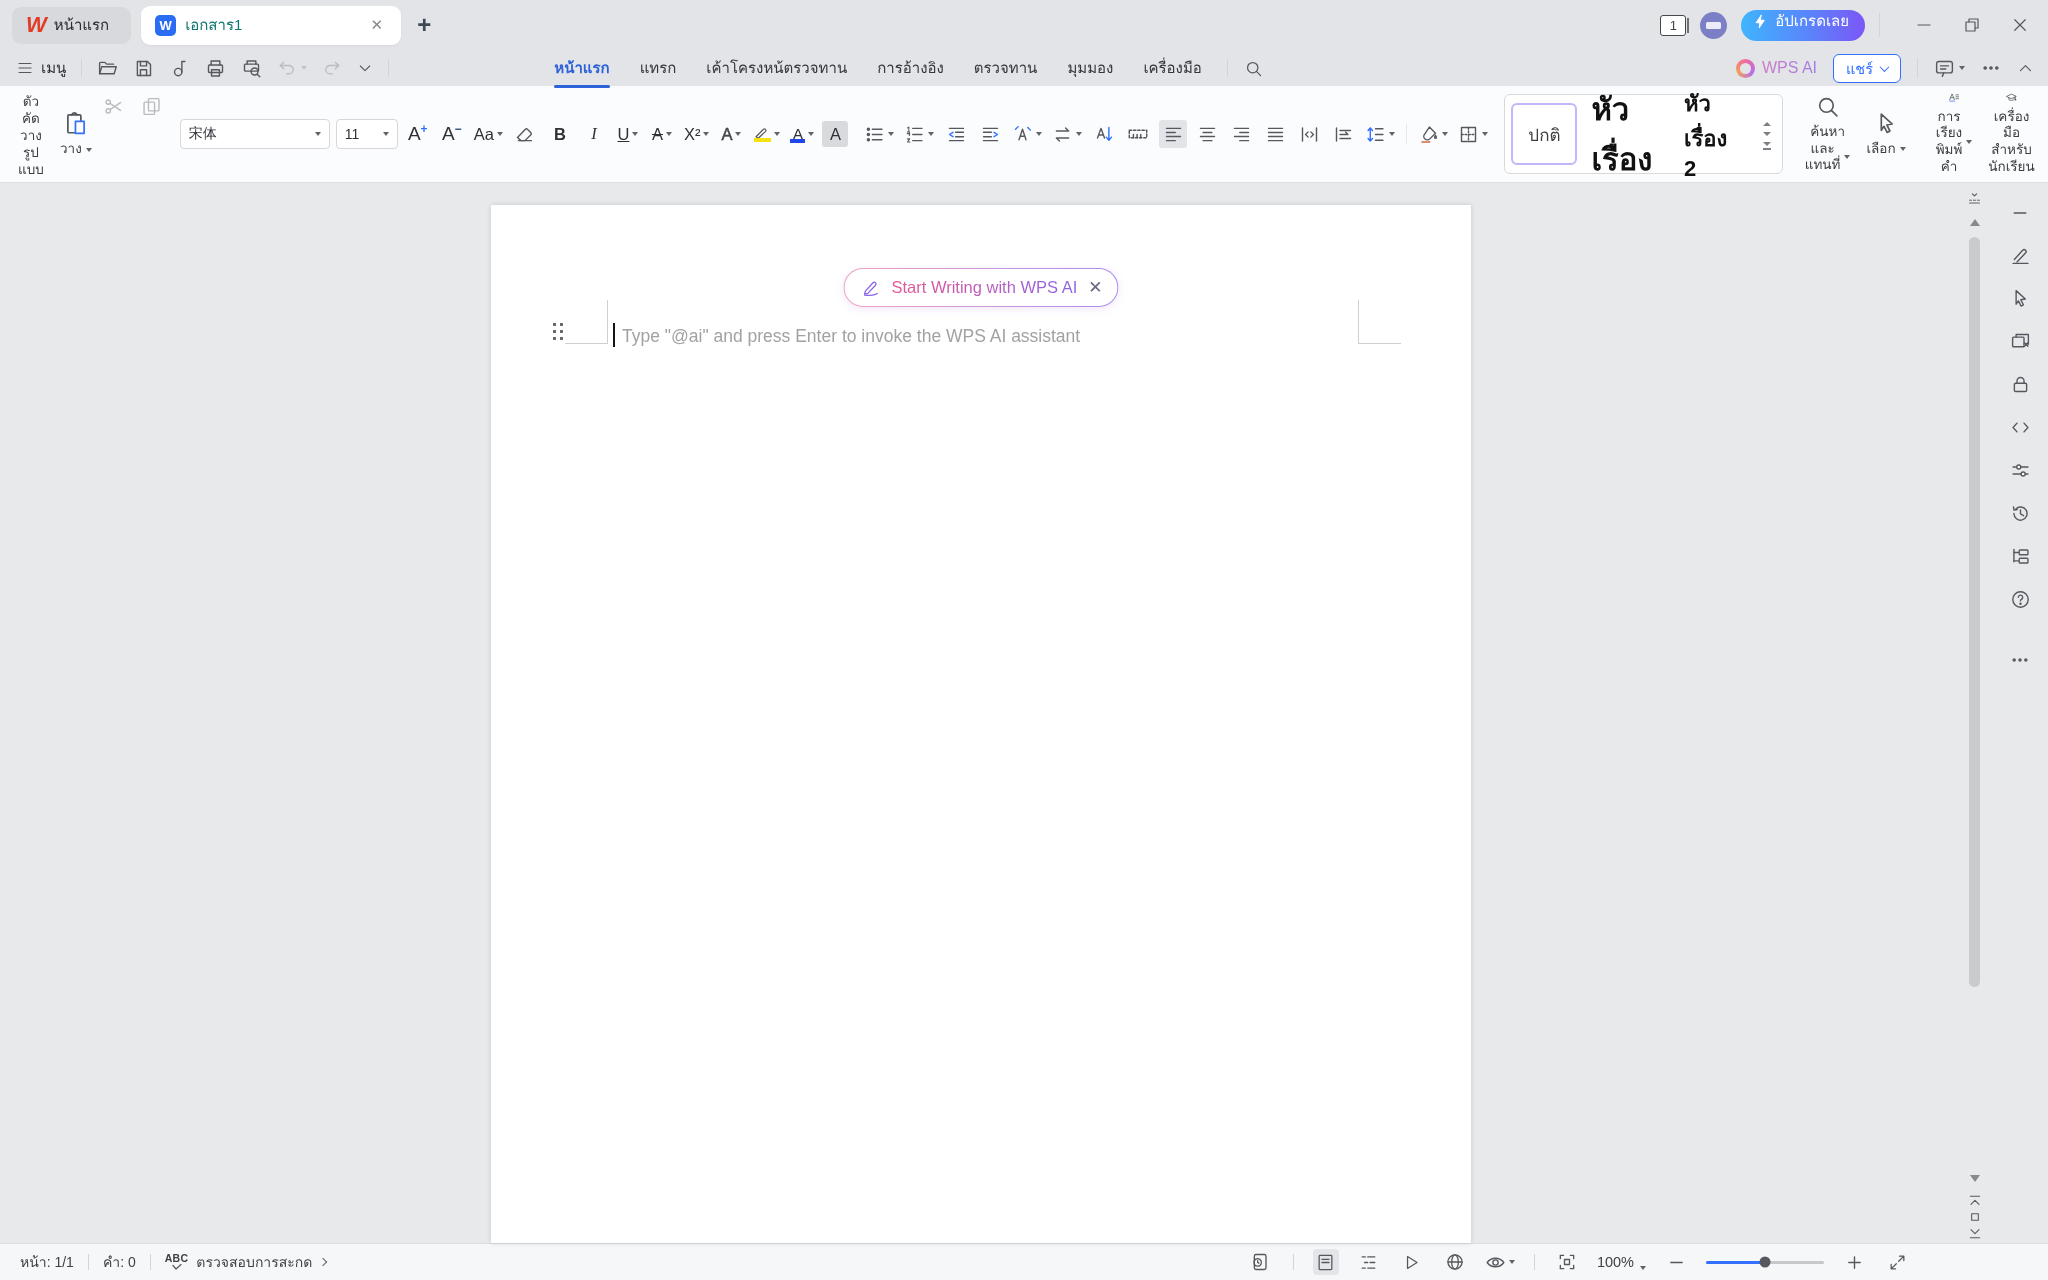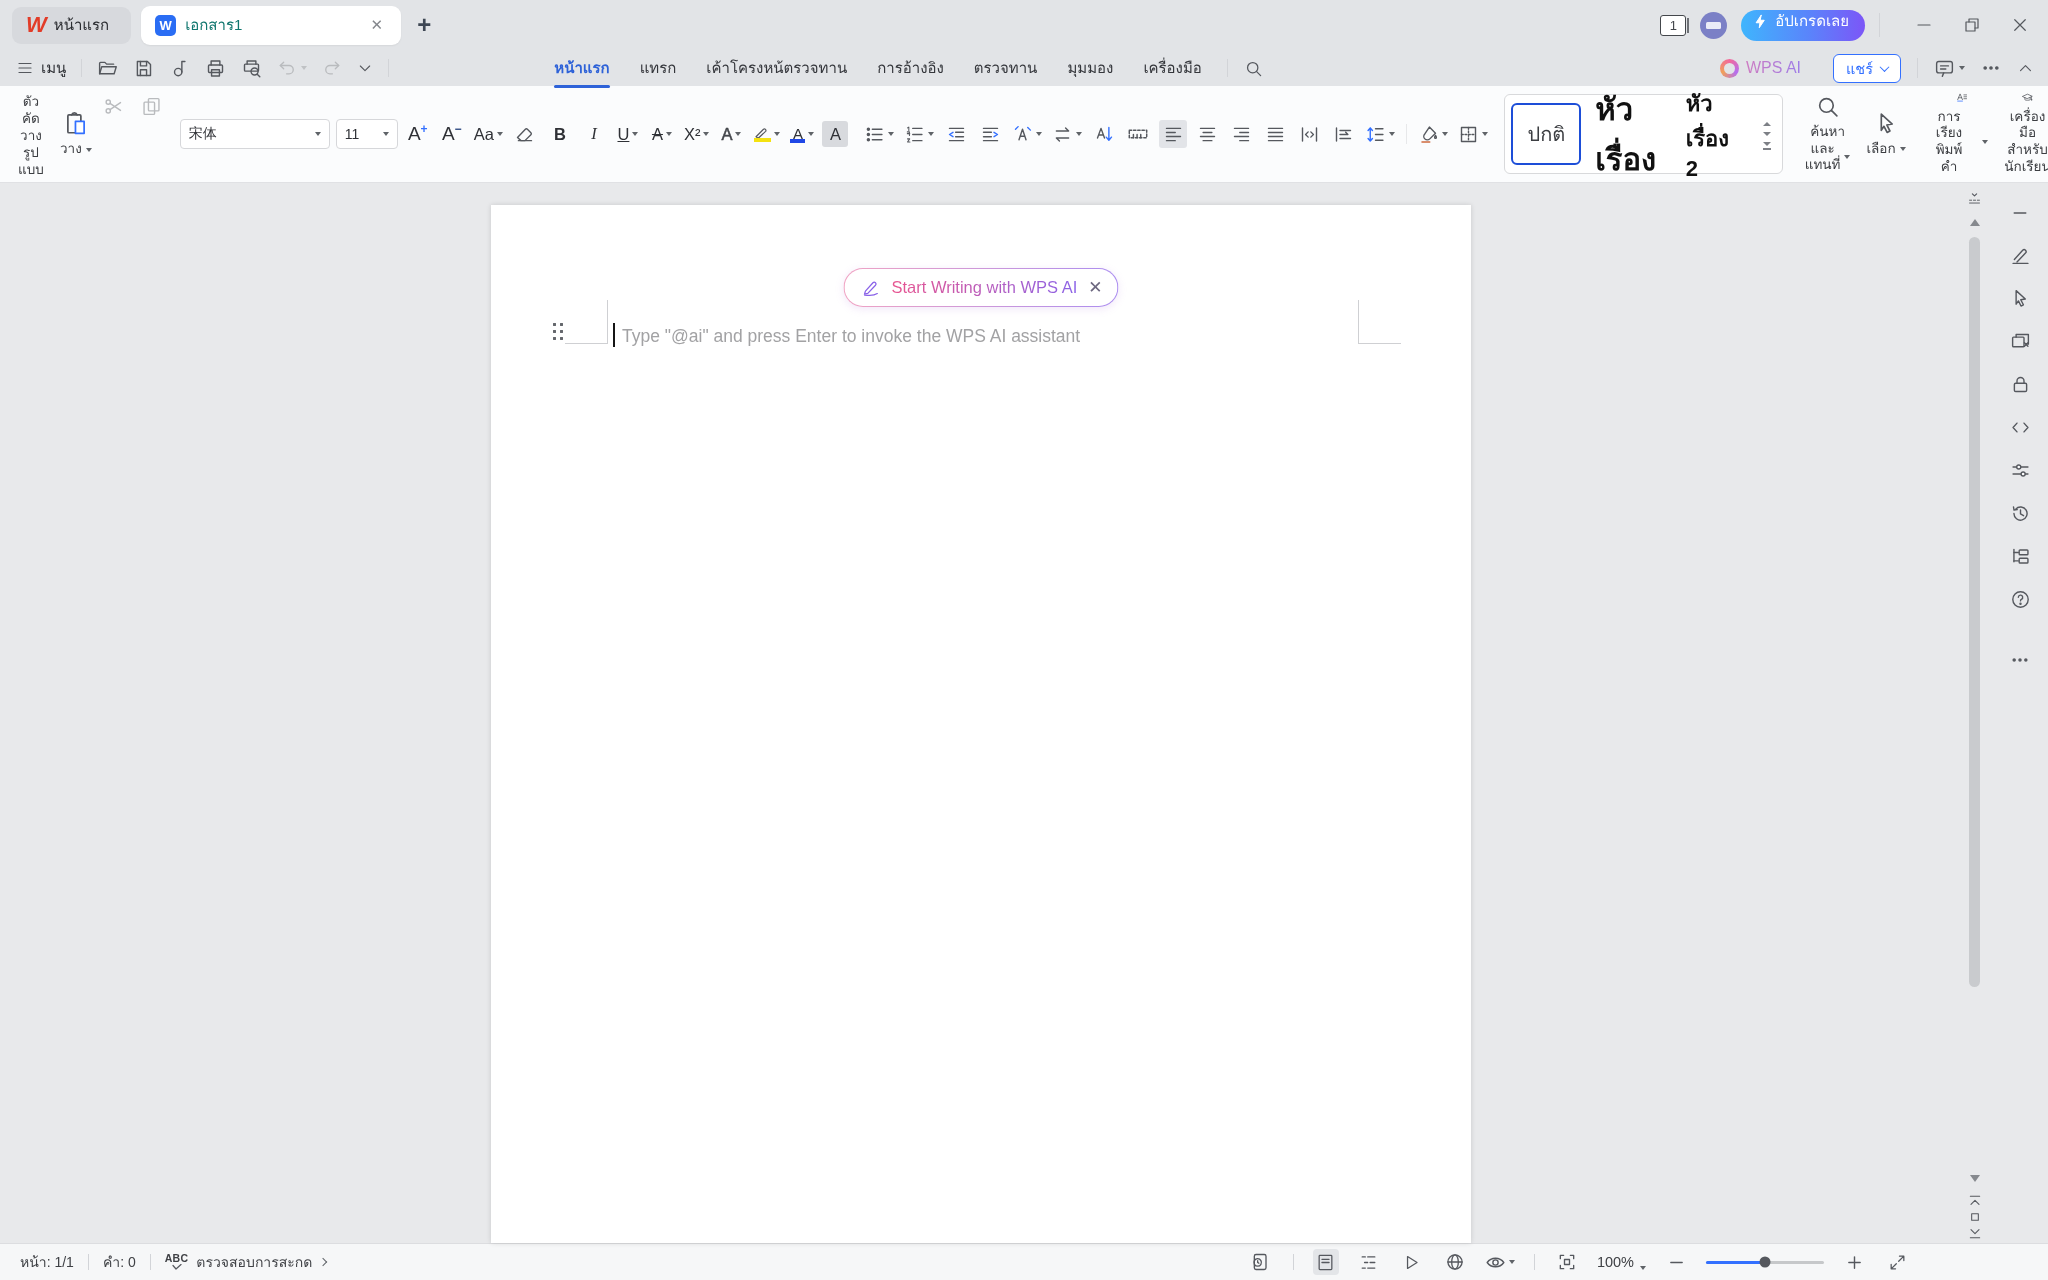--- a/index.html
+++ b/index.html
@@ -39,42 +39,42 @@
   .menu-hamb { display:flex; align-items:center; gap:7px; font-size:15px; color:#2f3136; }
   .menutabs { display:flex; align-items:center; margin-left:150px; }
   .mtab { font-size:15px; color:#34363b; padding:6px 15px; position:relative; }
   .mtab.active { color:#2e62d8; font-weight:bold; }
   .mtab.active:after { content:""; position:absolute; left:15px; right:15px; bottom:-2px; height:3px; border-radius:2px; background:#2e62d8; }
   .mb-right { margin-left:auto; display:flex; align-items:center; gap:16px; }
   .wpsai { display:flex; align-items:center; gap:7px; font-size:16px;
     background:linear-gradient(90deg,#e47ab0,#9d7ce8); -webkit-background-clip:text; background-clip:text; color:transparent; }
   .aiface { width:19px; height:19px; border-radius:50%; background:conic-gradient(#f2699c,#b46ef0,#f0a05a,#f2699c); position:relative; }
   .aiface:before { content:""; position:absolute; inset:4px; background:#e2e4e7; border-radius:50%; }
-  .sharebtn { height:29px; border:1.3px solid #3370ff; color:#3370ff; border-radius:6px; background:#fff; display:flex; align-items:center; gap:8px; padding:0 12px; font-size:14.5px;margin-left:16px; }
+  .sharebtn { height:29px; border:1.3px solid #3370ff; color:#3370ff; border-radius:6px; background:#fff; display:flex; align-items:center; gap:8px; padding:0 12px; font-size:14.5px; }
   .sharebtn .vchev { width:7px; height:7px; border-right:1.6px solid #3370ff; border-bottom:1.6px solid #3370ff; transform:rotate(45deg) translate(-1px,-1px); }
 
   
   .ribbon { height:97px; background:#fbfcfd; border-bottom:1px solid #e0e1e4; display:flex; align-items:stretch; padding:6px 10px; }
   .ribbon .vdiv { background:#e7e8ea; margin:8px 7px; }
   .bigbtn { display:flex; flex-direction:column; align-items:center; justify-content:center; gap:5px; padding:0 8px; font-size:13.5px; color:#3c3e42; text-align:center; line-height:1.25; }
   .ribcol { display:flex; flex-direction:row; justify-content:center; gap:7px; }
   .ribrow { display:flex; align-items:center; gap:6px; }
   .sbtn { height:28px; min-width:28px; display:flex; align-items:center; justify-content:center; gap:3px; border-radius:3px; padding:0 2px; }
   .sbtn.on { background:#e2e4e8; }
   .combo { height:30px; background:#fff; border:1px solid #d6d7da; border-radius:4px; display:flex; align-items:center; padding:0 8px; gap:8px; font-size:14px; color:#2f3136; }
   .glyph { font-size:16.5px; color:#2f3136; }
   .blueplus { color:#3370ff; font-size:12px; font-weight:bold; vertical-align:super; }
   .navminus { color:#28457e; font-size:12px; font-weight:bold; vertical-align:super; }
   .ubar { text-decoration:underline; }
   .hl-bar { display:block; width:17px; height:4px; background:#f4e211; margin-top:-2px; }
   .fc-bar { display:block; width:15px; height:4px; background:#1f47e6; margin-top:-2px; }
   .shade-a { background:#d8dade; border-radius:3px; width:26px; height:26px; display:flex; align-items:center; justify-content:center; }
   .stylebox { border:1px solid #d8d9db; background:#fff; border-radius:6px; display:flex; align-items:center; margin:2px 0; padding:5px 4px 5px 6px; }
   .stylecard { display:flex; align-items:center; justify-content:center; padding:0 14px; height:62px; }
-  .stylecard.sel { border:2px solid #1d4ed8; border-radius:6px; width:84px; font-size:20px; }
+  .stylecard.sel { border:2px solid #c4b5fd; border-radius:6px; width:84px; font-size:17px; }
   .sc-h1 { font-size:31px; font-weight:bold; color:#111; }
   .sc-h2 { font-size:22px; font-weight:bold; color:#111; }
   .style-arrows { display:flex; flex-direction:column; align-items:center; justify-content:center; gap:6px; padding:0 7px; color:#5f6368; }
   .tri-u { width:0;height:0;border-left:4px solid transparent;border-right:4px solid transparent;border-bottom:4.5px solid #7d8086; }
   .tri-d { width:0;height:0;border-left:4px solid transparent;border-right:4px solid transparent;border-top:4.5px solid #7d8086; }
   .tri-dl { width:0;height:0;border-left:4px solid transparent;border-right:4px solid transparent;border-top:4.5px solid #7d8086; position:relative; }
   .tri-dl:before { content:""; position:absolute; left:-4px; top:2px; width:8px; height:1.5px; background:#7d8086; }
 
   
   .docarea { position:relative; height:1060px; background:#e8e9eb; }
@@ -541,21 +541,21 @@
       </span>
   </div>
   <div class="vdiv"></div>
 
   <div class="bigbtn">
     <svg width="26" height="26" viewBox="0 0 24 24" class="ic">
         <path d="M3 16 L8 4 l5 12 M4.8 12 h6.4"></path>
         <path d="M3 19 h10" stroke="#3370ff"></path>
         <path d="M16 6 h5.5 M16 10 h5.5 M16 14 h5.5"></path>
       </svg>
-    <span style="display:inline-flex;align-items:center;gap:20px">
+    <span style="display:inline-flex;align-items:center;gap:4px">
         <span>การเรียงพิมพ์คำ</span>
         <span class="chev"></span>
       </span>
   </div>
   <div class="bigbtn">
     <svg class="ic" width="27" height="27" viewBox="0 0 24 24">
         <path d="M2 9 L12 4.5 L22 9 L12 13.5 Z"></path>
         <path d="M6.5 11.5 V16 c0 1.6 11 1.6 11 0 v-4.5"></path>
         <path d="M20 10.5 v4.5"></path>
         <circle cx="20" cy="16.3" r=".9"></circle>

